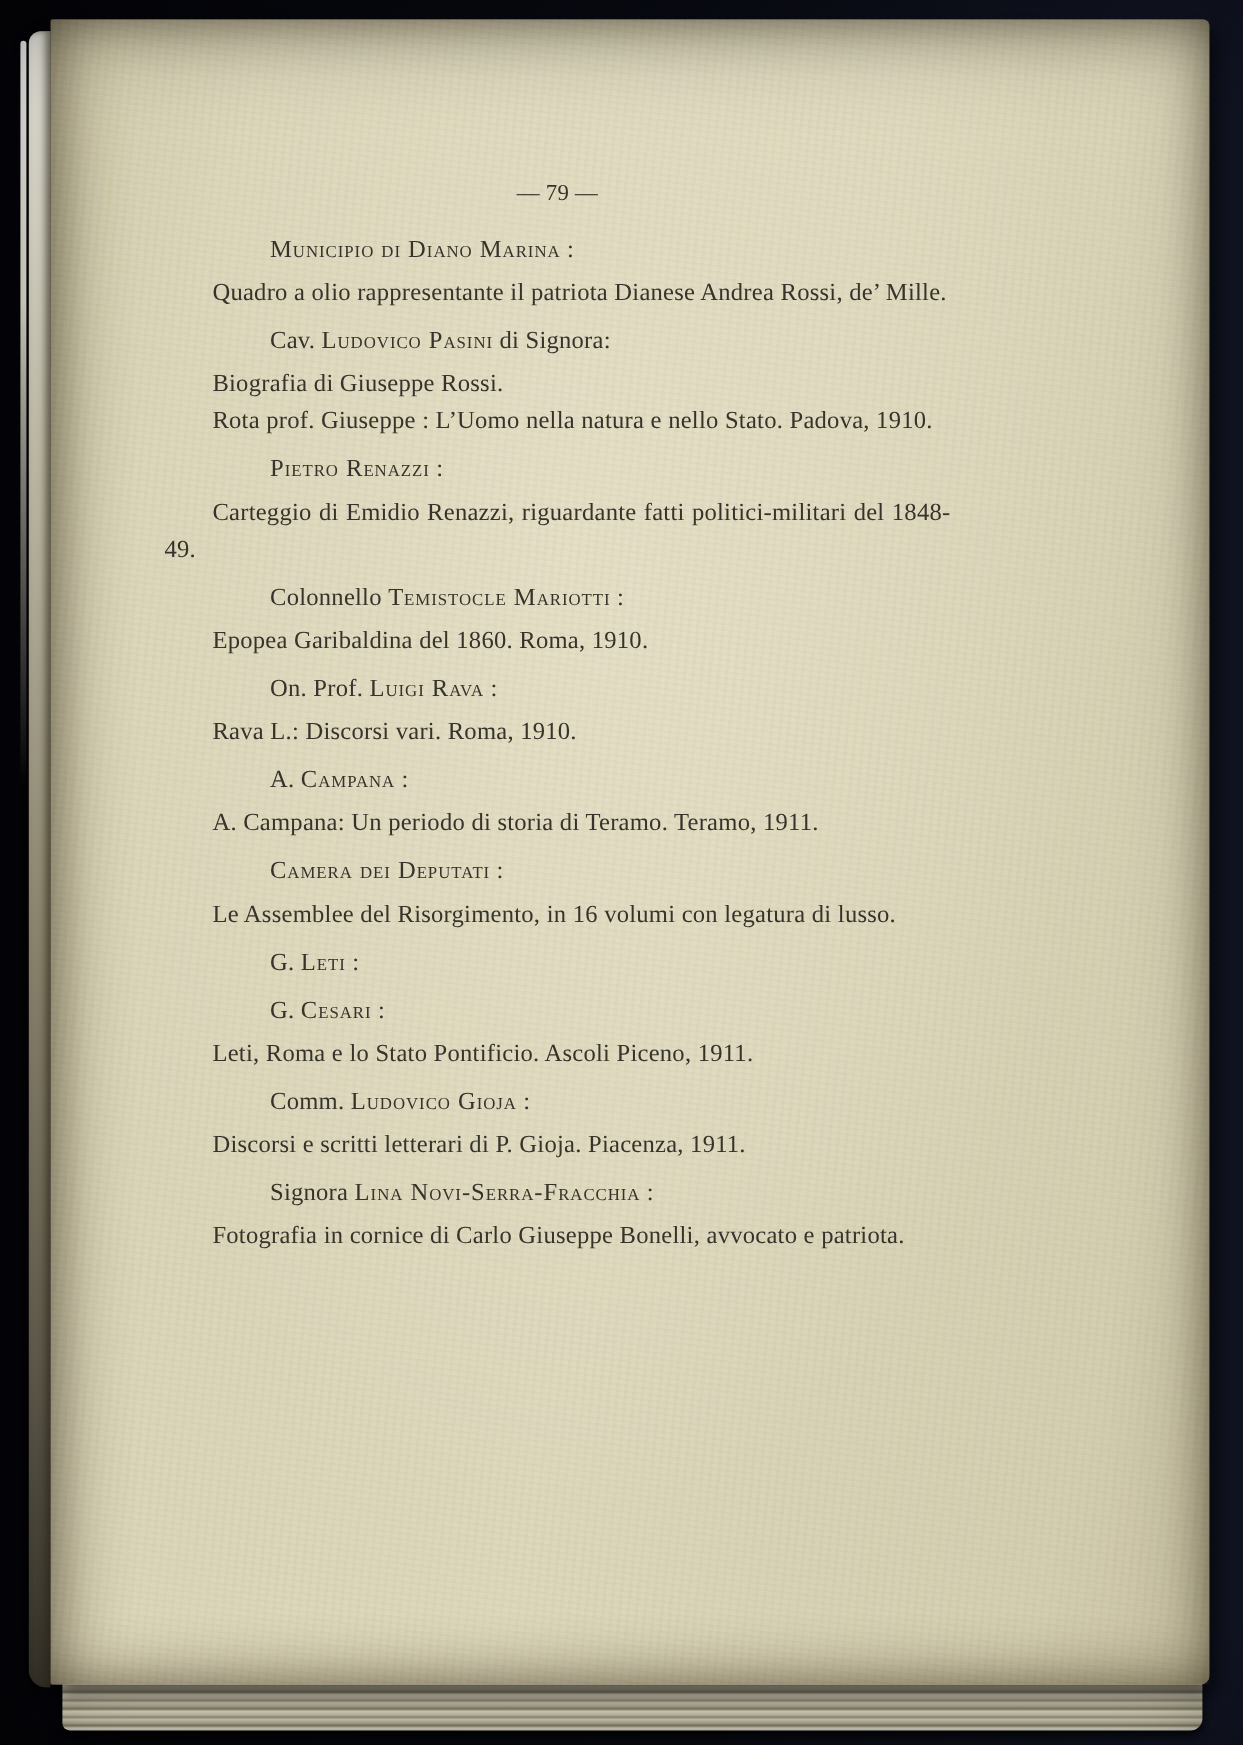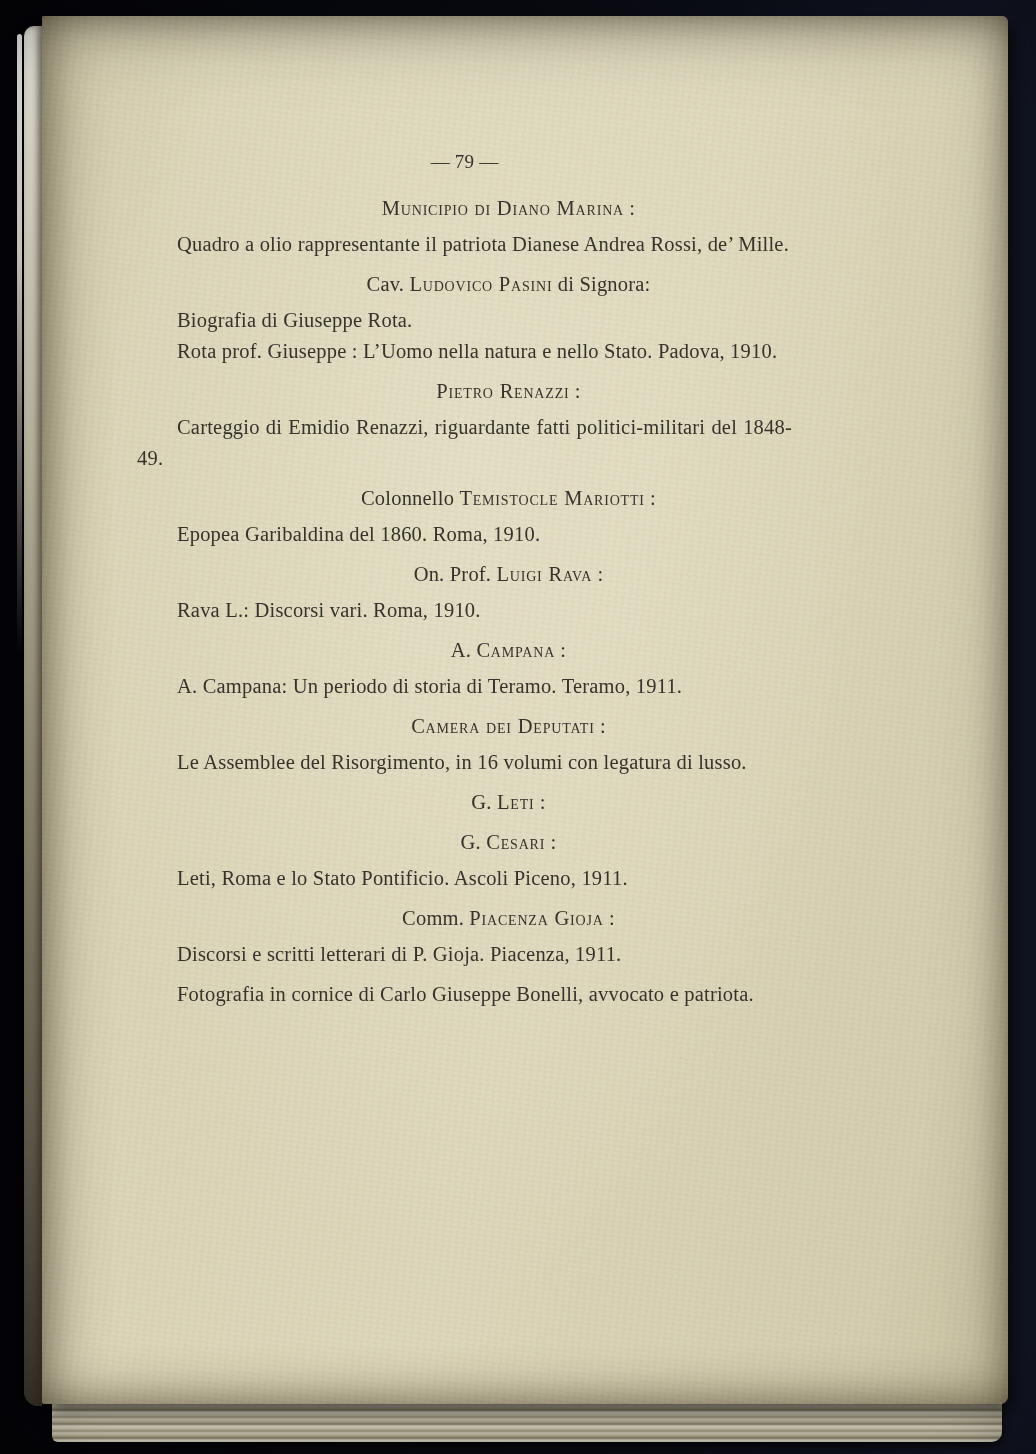--- a/index.html
+++ b/index.html
@@ -92,21 +92,20 @@
   .page-number {
     text-align: center;
     font-size: 19px;
     margin-bottom: 16px;
   }
 
   .entry { margin-bottom: 9px; }
 
   .entry-heading {
     margin: 4px 0 5px 88px;
-    text-align: center;
   }
   .entry-heading .sc {
     font-variant: small-caps;
     letter-spacing: 0.8px;
   }
 
   .entry-para {
     margin: 0;
     text-indent: 40px;
     text-align: justify;
@@ -126,21 +125,21 @@
 
       <div class="page-number">— 79 —</div>
 
       <div class="entry">
         <div class="entry-heading"><span></span><span class="sc">Municipio di Diano Marina</span><span> :</span></div>
         <p class="entry-para">Quadro a olio rappresentante il patriota Dianese Andrea Rossi, de’ Mille.</p>
       </div>
 
       <div class="entry">
         <div class="entry-heading"><span>Cav. </span><span class="sc">Ludovico Pasini</span><span> di Signora:</span></div>
-        <p class="entry-para">Biografia di Giuseppe Rota.</p>
+        <p class="entry-para">Biografia di Giuseppe Rossi.</p>
         <p class="entry-para">Rota prof. Giuseppe : L’Uomo nella natura e nello Stato. Padova, 1910.</p>
       </div>
 
       <div class="entry">
         <div class="entry-heading"><span></span><span class="sc">Pietro Renazzi</span><span> :</span></div>
         <p class="entry-para">Carteggio di Emidio Renazzi, riguardante fatti politici-militari del 1848-49.</p>
       </div>
 
       <div class="entry">
         <div class="entry-heading"><span>Colonnello </span><span class="sc">Temistocle Mariotti</span><span> :</span></div>
@@ -165,23 +164,24 @@
       <div class="entry">
         <div class="entry-heading"><span>G. </span><span class="sc">Leti</span><span> :</span></div>
       </div>
 
       <div class="entry">
         <div class="entry-heading"><span>G. </span><span class="sc">Cesari</span><span> :</span></div>
         <p class="entry-para">Leti, Roma e lo Stato Pontificio. Ascoli Piceno, 1911.</p>
       </div>
 
       <div class="entry">
-        <div class="entry-heading"><span>Comm. </span><span class="sc">Piacenza Gioja</span><span> :</span></div>
+        <div class="entry-heading"><span>Comm. </span><span class="sc">Ludovico Gioja</span><span> :</span></div>
         <p class="entry-para">Discorsi e scritti letterari di P. Gioja. Piacenza, 1911.</p>
       </div>
 
       <div class="entry">
+        <div class="entry-heading"><span>Signora </span><span class="sc">Lina Novi-Serra-Fracchia</span><span> :</span></div>
         <p class="entry-para">Fotografia in cornice di Carlo Giuseppe Bonelli, avvocato e patriota.</p>
       </div>
 
     </div>
   </div>
 </div>
 
 </body></html>

